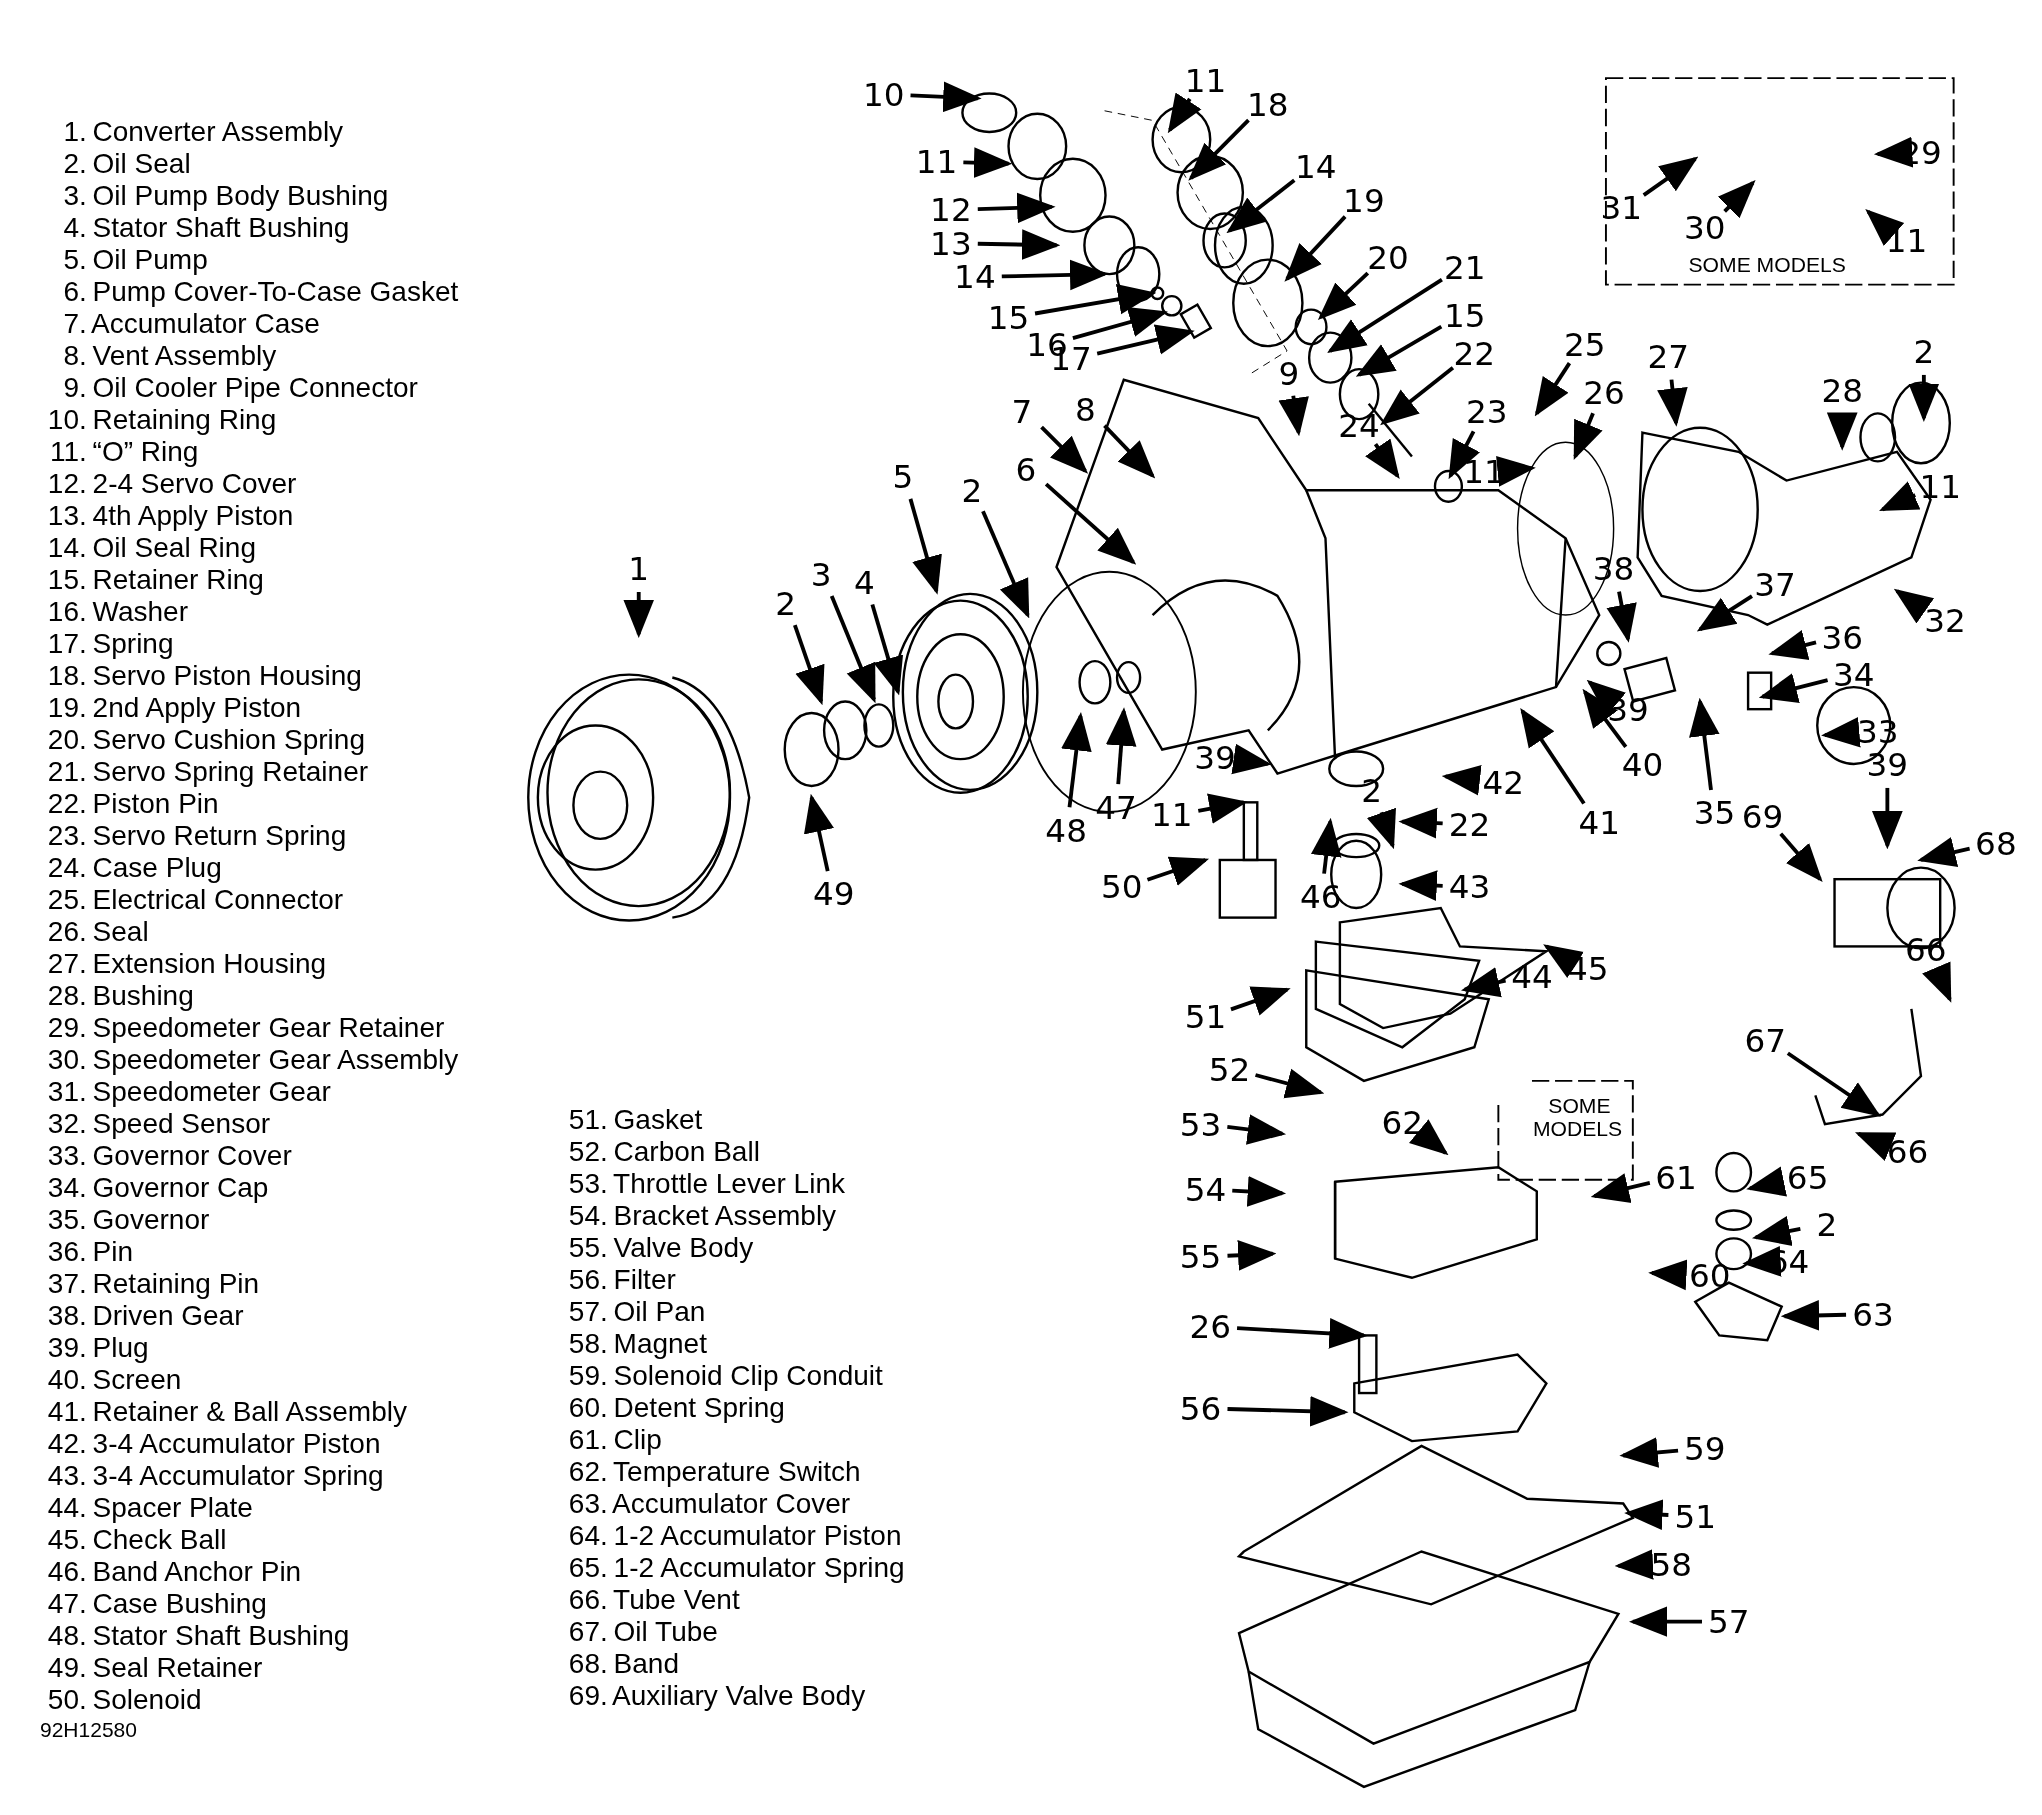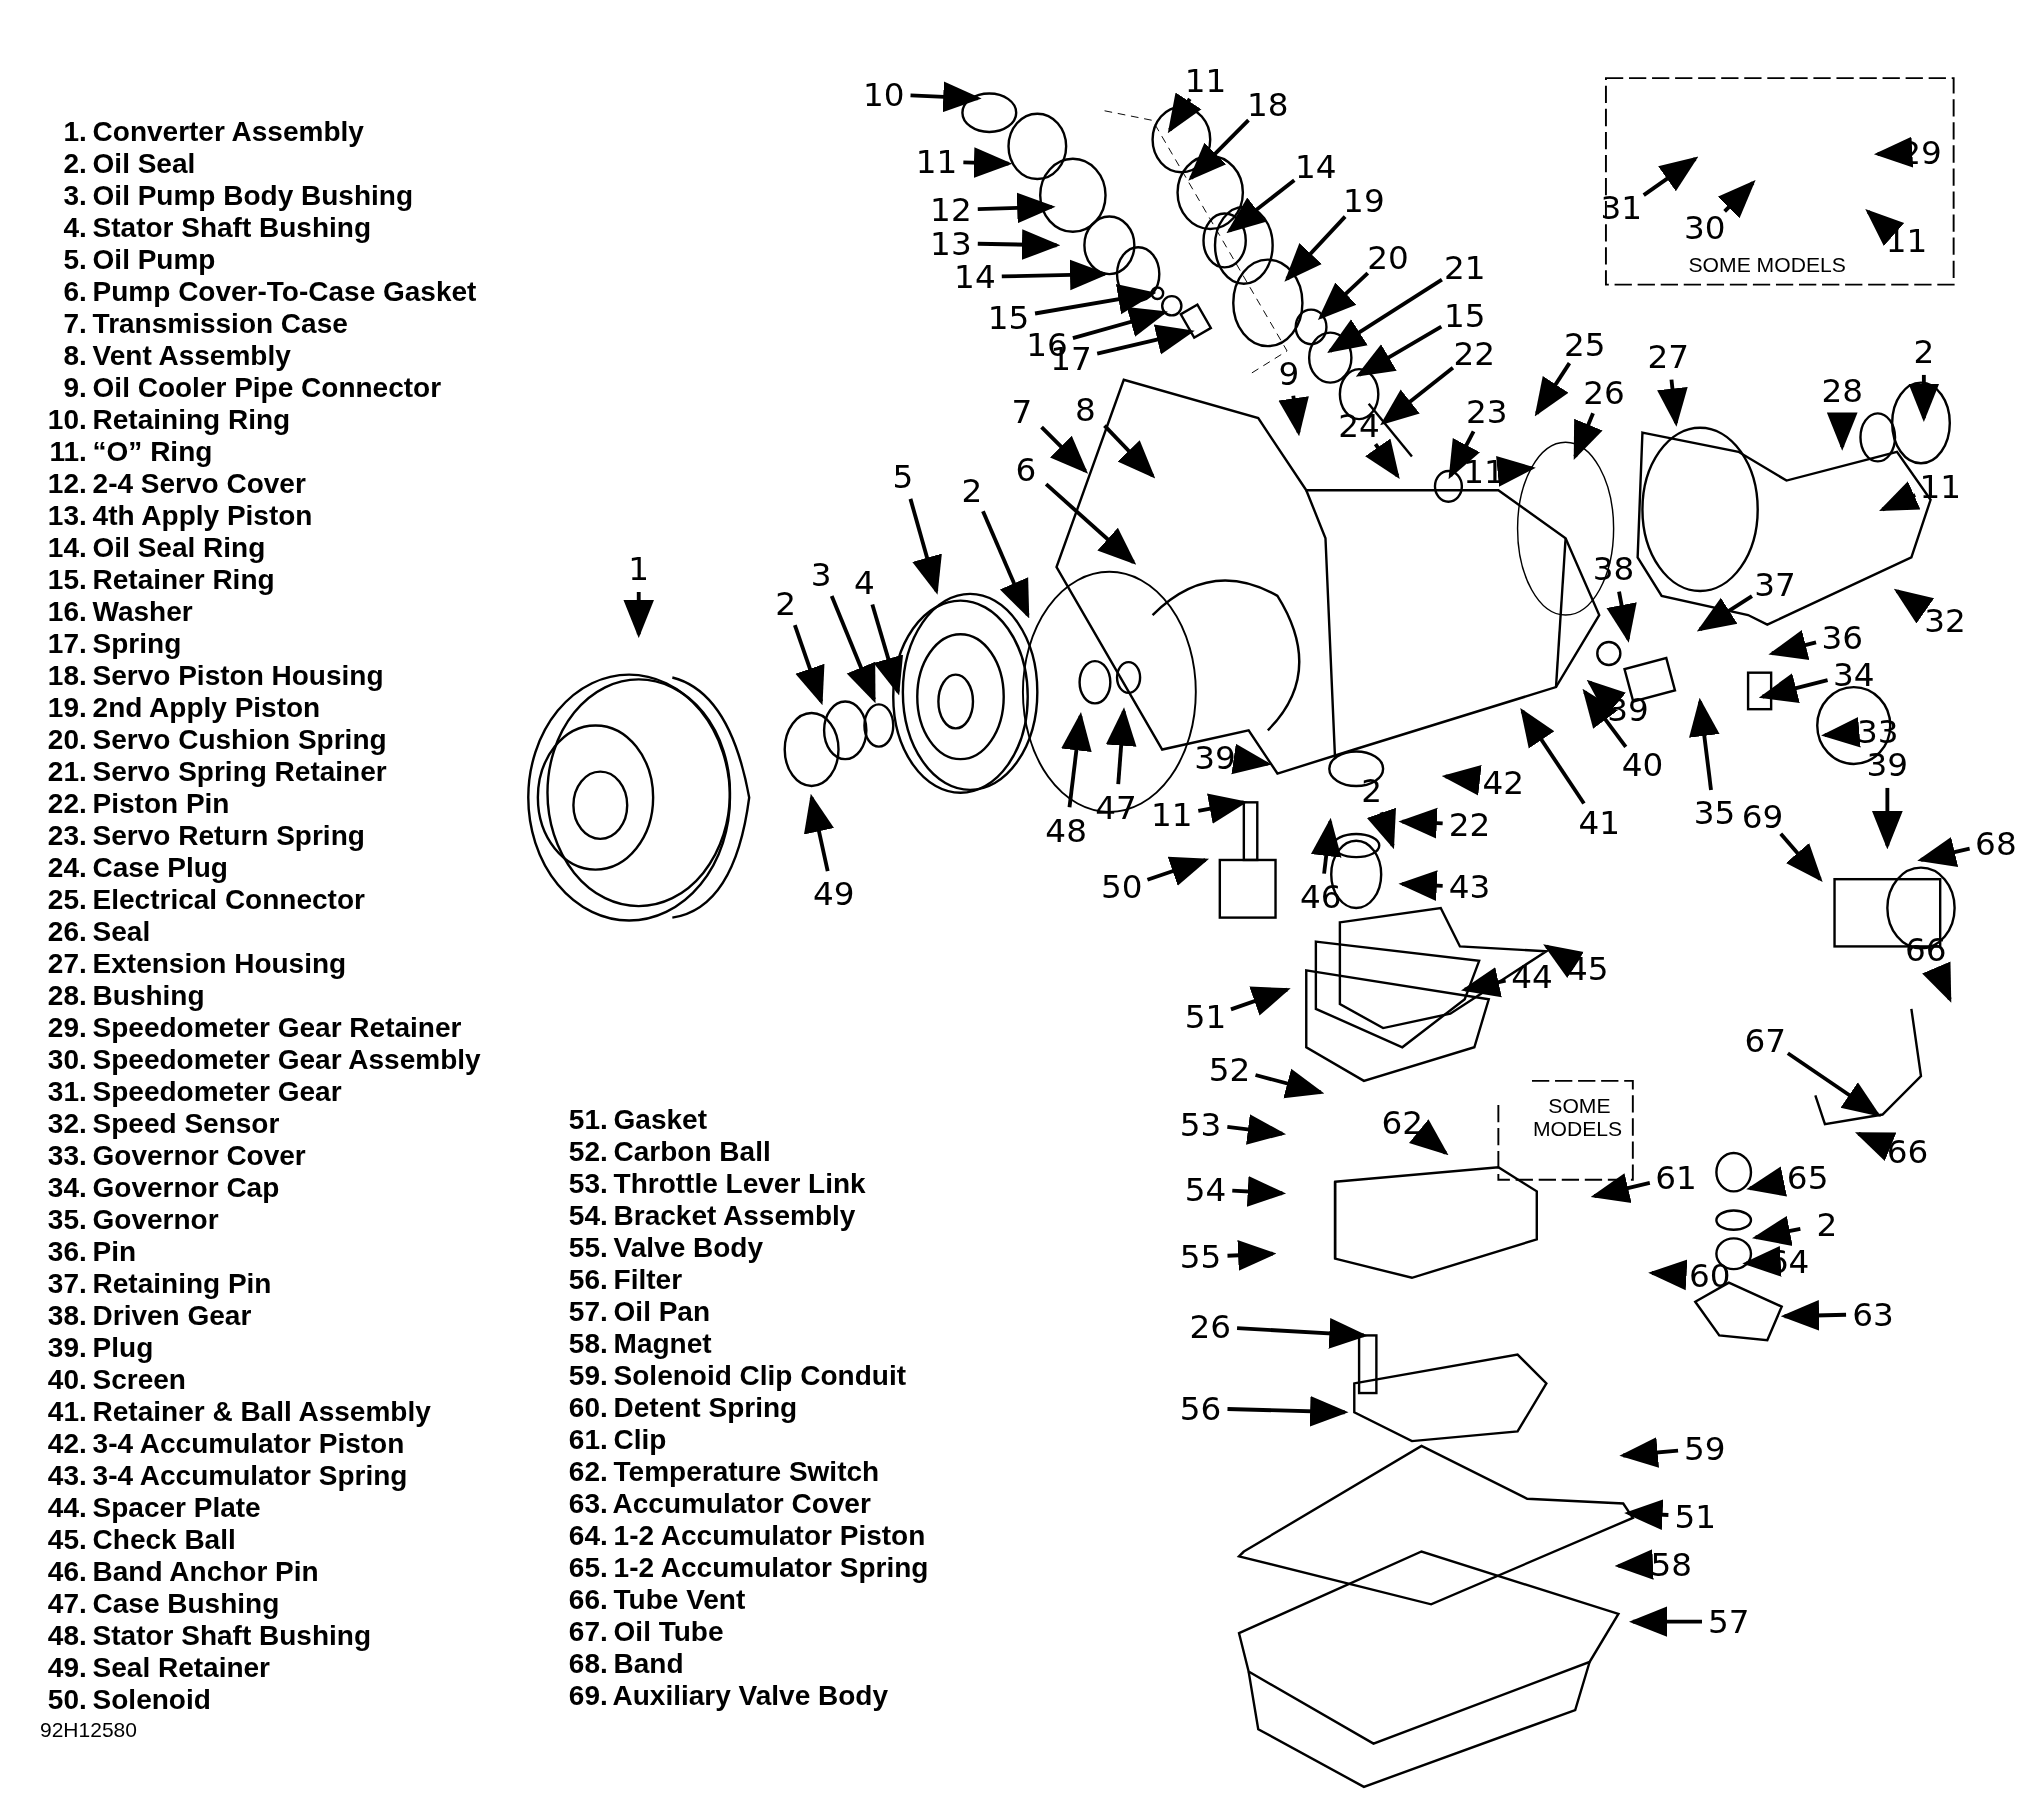--- a/index.html
+++ b/index.html
@@ -1,18 +1,18 @@
 <!DOCTYPE html>
 <html><head>
 <meta charset="utf-8">
 <style>
   html, body { margin: 0; padding: 0; background: #ffffff; }
   body { width: 2042px; height: 1816px; position: relative; overflow: hidden;
          font-family: "Liberation Sans", sans-serif; color: #000; }
-  .legend-col { position: absolute; margin: 0; padding: 0; list-style: none; font-weight: bold; }
+  .legend-col { position: absolute; margin: 0; padding: 0; list-style: none; }
   .legend-col li { position: relative; height: 32px; line-height: 32px; font-size: 28px; white-space: nowrap; }
   .legend-col li .num { display: inline-block; text-align: right; width: 79px; }
   .legend-col li .sep { display: inline-block; width: 5.8px; }
   #col1 { left: 0; top: 116px; }
   #col2 { left: 519px; top: 1104px; }
   #col2 li .num { width: 81px; }
   #fig-id { position: absolute; left: 40px; top: 1718px; font-size: 21px; }
   #diagram { position: absolute; left: 0; top: 0; }
   .callout text { font-family: "DejaVu Sans", sans-serif; font-size: 34px; fill: #000; }
   .box-label { font-family: "Liberation Sans", sans-serif; font-size: 22px; fill: #000; }
@@ -480,21 +480,21 @@
     </g>
 </svg>
 
 <ul id="col1" class="legend-col">
     <li><span class="num">1</span><span class="sep">.</span> <span>Converter Assembly</span></li>
     <li><span class="num">2</span><span class="sep">.</span> <span>Oil Seal</span></li>
     <li><span class="num">3</span><span class="sep">.</span> <span>Oil Pump Body Bushing</span></li>
     <li><span class="num">4</span><span class="sep">.</span> <span>Stator Shaft Bushing</span></li>
     <li><span class="num">5</span><span class="sep">.</span> <span>Oil Pump</span></li>
     <li><span class="num">6</span><span class="sep">.</span> <span>Pump Cover-To-Case Gasket</span></li>
-    <li><span class="num">7</span><span class="sep">.</span> <span>Transmission Case</span></li>
+    <li><span class="num">7</span><span class="sep">.</span> <span>Accumulator Case</span></li>
     <li><span class="num">8</span><span class="sep">.</span> <span>Vent Assembly</span></li>
     <li><span class="num">9</span><span class="sep">.</span> <span>Oil Cooler Pipe Connector</span></li>
     <li><span class="num">10</span><span class="sep">.</span> <span>Retaining Ring</span></li>
     <li><span class="num">11</span><span class="sep">.</span> <span>“O” Ring</span></li>
     <li><span class="num">12</span><span class="sep">.</span> <span>2-4 Servo Cover</span></li>
     <li><span class="num">13</span><span class="sep">.</span> <span>4th Apply Piston</span></li>
     <li><span class="num">14</span><span class="sep">.</span> <span>Oil Seal Ring</span></li>
     <li><span class="num">15</span><span class="sep">.</span> <span>Retainer Ring</span></li>
     <li><span class="num">16</span><span class="sep">.</span> <span>Washer</span></li>
     <li><span class="num">17</span><span class="sep">.</span> <span>Spring</span></li>

